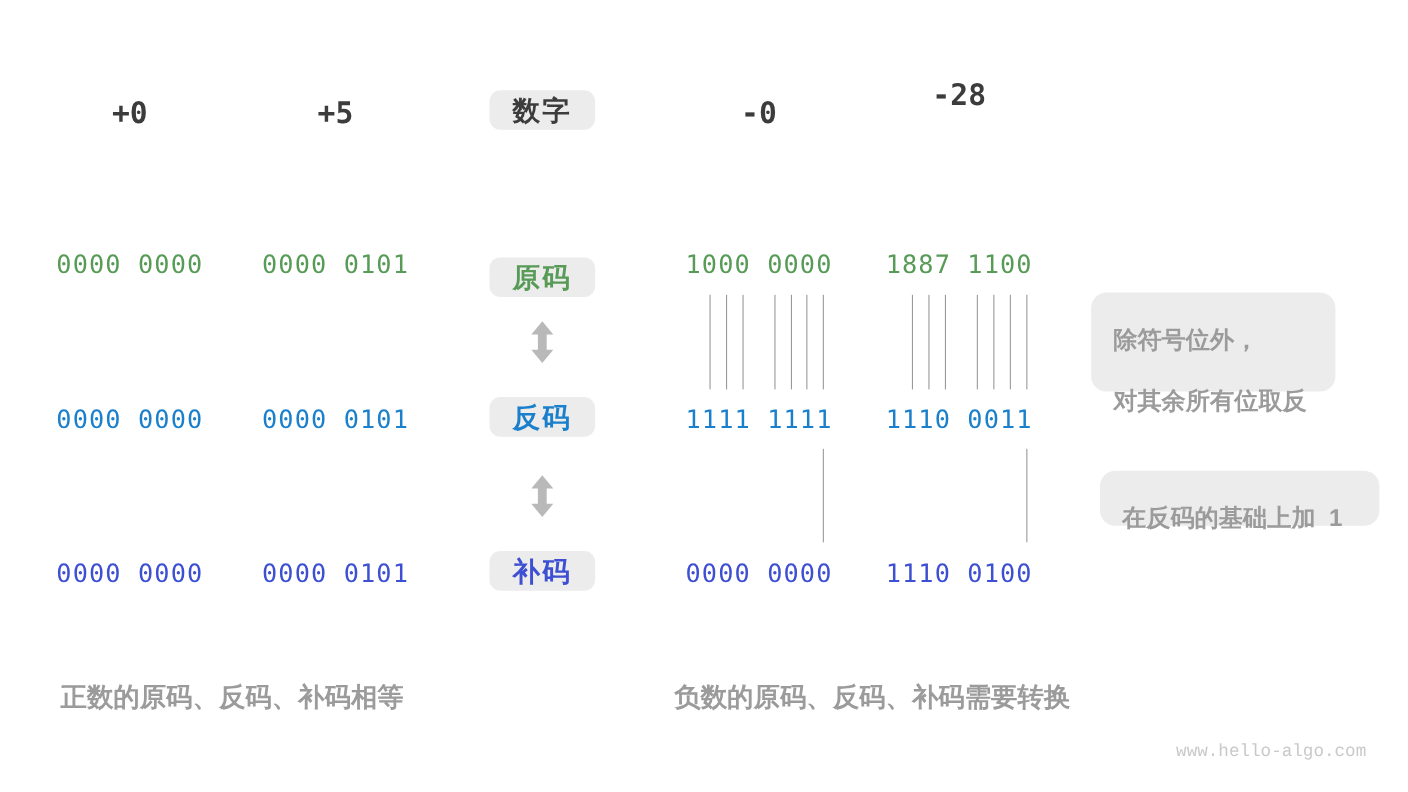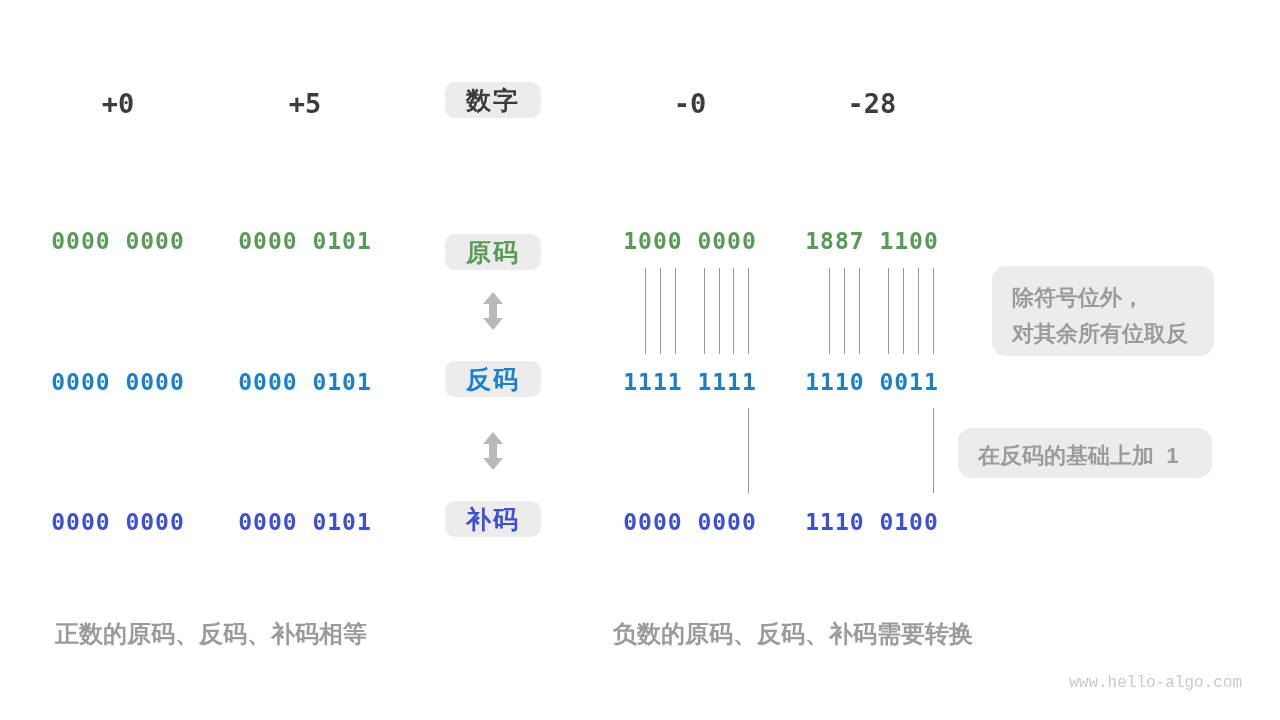--- a/index.html
+++ b/index.html
@@ -7,21 +7,21 @@
     position:relative;width:1280px;height:720px;background:#ffffff;overflow:hidden;
     font-family:"Liberation Sans", sans-serif;
   }
   .num{
     position:absolute;transform:translateX(-50%);
     font-family:"DejaVu Sans Mono", monospace;font-weight:bold;font-size:27px;
     color:var(--dark);white-space:pre;
   }
   .bin{
     position:absolute;transform:translateX(-50%);
-    font-family:"DejaVu Sans Mono", monospace;font-weight:bold;font-size:23px;
+    font-family:"DejaVu Sans Mono", monospace;font-weight:normal;font-size:23px;
     white-space:pre;letter-spacing:1px;
   }
   .green{color:var(--green);}
   .blue{color:var(--blue);}
   .indigo{color:var(--indigo);}
   .box{
     position:absolute;left:493px;transform:translateX(-50%);
     width:96px;height:36px;border-radius:10px;background:var(--box_bg);
     display:flex;align-items:center;justify-content:center;
     font-weight:bold;font-size:25px;letter-spacing:2px;
@@ -29,40 +29,40 @@
   .box .dark{color:var(--dark);}
   .vline{
     position:absolute;width:1px;background:var(--line);
   }
   .arrow{
     position:absolute;left:493px;transform:translateX(-50%);
   }
   .note{
     position:absolute;background:var(--box_bg);border-radius:14px;
     color:var(--gray_text);font-weight:bold;font-size:22px;line-height:36px;
-    display:flex;flex-direction:column;justify-content:flex-end;
-    padding:4px 20px;box-sizing:border-box;white-space:pre;
+    display:flex;flex-direction:column;justify-content:flex-start;
+    padding:25px 20px;box-sizing:border-box;white-space:pre;gap:20px;
   }
   .caption{
     position:absolute;color:var(--gray_text);font-weight:bold;font-size:24px;white-space:pre;text-align:center;
   }
   .watermark{
     position:absolute;right:38px;top:674px;
     font-family:Liberation Mono, monospace;font-size:16px;color:var(--watermark);
   }
 </style>
 </head>
 <body>
 
 <div class="canvas">
 
   <div class="num" style="left:118px;top:88px">+0</div>
   <div class="num" style="left:305px;top:88px">+5</div>
   <div class="num" style="left:690px;top:88px">-0</div>
-  <div class="num" style="left:872px;top:88px">-28</div>
+  <div class="num" style="left:872px;top:71px">-28</div>
 
   <div class="box" style="top:82px">
     <span class="dark">数字</span>
   </div>
   <div class="box" style="top:234px">
     <span class="green">原码</span>
   </div>
   <div class="box" style="top:361px">
     <span class="blue">反码</span>
   </div>
@@ -112,21 +112,21 @@
   <div class="vline" style="left:918px;top:268px;height:86px"></div>
   <div class="vline" style="left:933px;top:268px;height:86px"></div>
 
   <div class="vline" style="left:748px;top:408px;height:85px"></div>
   <div class="vline" style="left:933px;top:408px;height:85px"></div>
 
   <div class="note" style="left:992px;top:266px;width:222px;height:90px">
     <span>除符号位外，</span>
     <span>对其余所有位取反</span>
   </div>
-  <div class="note" style="left:958px;top:428px;width:254px;height:50px">
+  <div class="note" style="left:1000px;top:428px;width:254px;height:50px">
     <span>在反码的基础上加  1</span>
   </div>
 
   <div class="caption" style="left:55px;top:618px">正数的原码、反码、补码相等</div>
   <div class="caption" style="left:613px;top:618px">负数的原码、反码、补码需要转换</div>
 
   <div class="watermark">www.hello-algo.com</div>
 
 </div>
 

